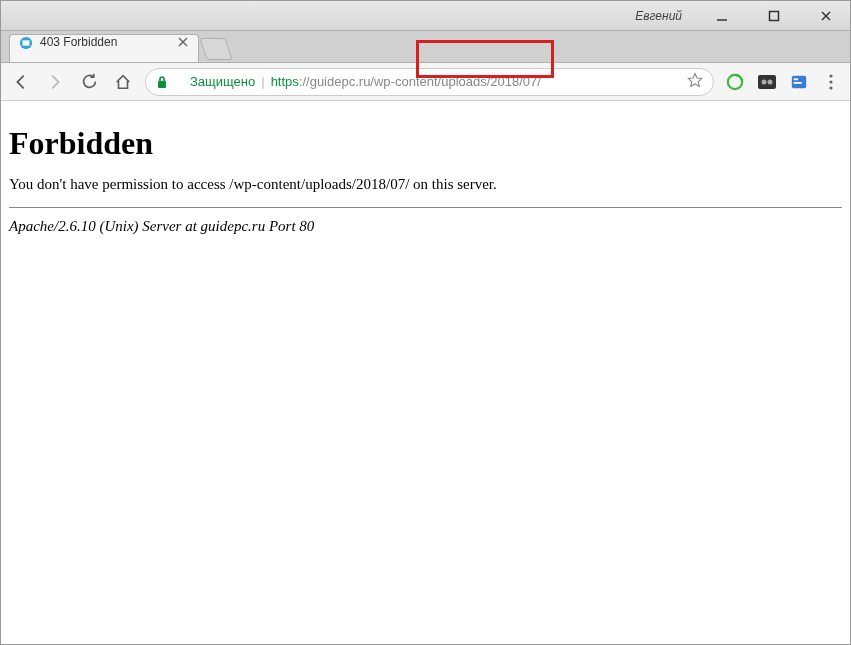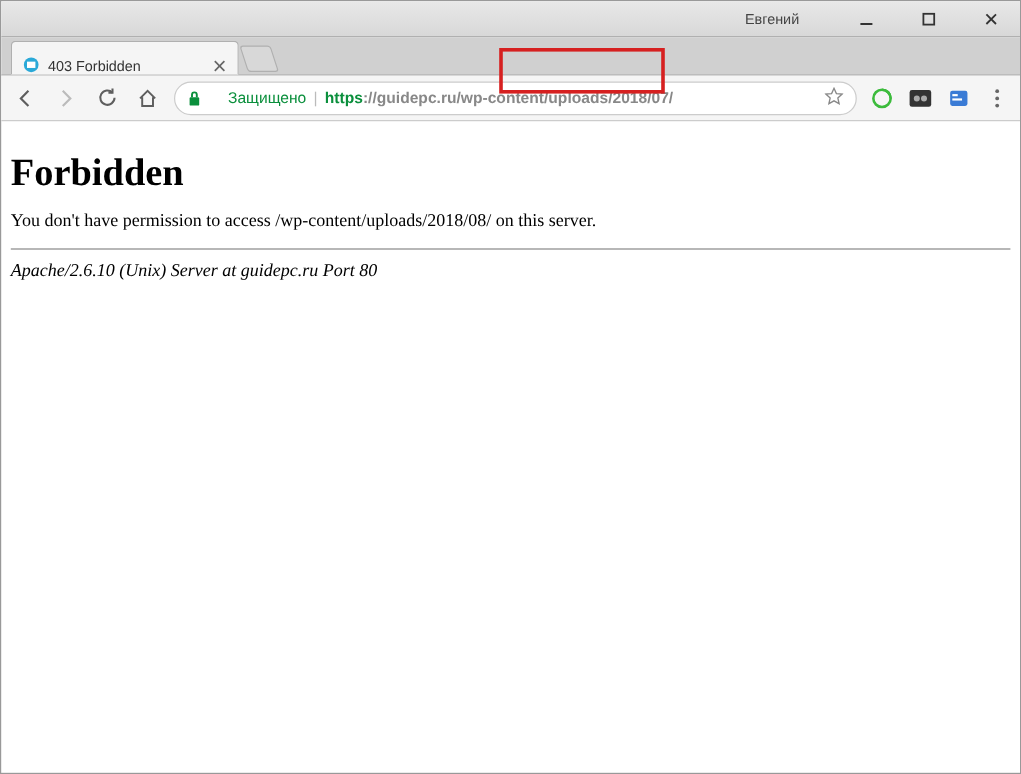--- a/index.html
+++ b/index.html
@@ -18,22 +18,23 @@
     border-bottom: 1px solid #b0b0b0;
     display: flex;
     align-items: center;
     justify-content: flex-end;
     padding: 0 4px;
     gap: 12px;
     font-size: 12px;
     color: #333;
   }
   .titlebar .user {
-    margin-right: 24px;
+    margin-right: 8px;
     color: #444;
+    font-style: italic;
   }
   .win-btn {
     width: 40px;
     height: 28px;
     display: flex;
     align-items: center;
     justify-content: center;
     cursor: pointer;
   }
   .win-btn svg { stroke: #333; }
@@ -48,21 +49,21 @@
   }
   .tab {
     background: #f5f5f5;
     height: 28px;
     min-width: 190px;
     border-top-left-radius: 4px;
     border-top-right-radius: 4px;
     border: 1px solid #b0b0b0;
     border-bottom: none;
     display: flex;
-    align-items: flex-end;
+    align-items: flex-start;
     padding: 0 8px;
     font-size: 12px;
     color: #333;
     gap: 6px;
     position: relative;
   }
   .tab .favicon {
     width: 16px; height: 16px;
     display: inline-flex; align-items: center; justify-content: center;
   }
@@ -110,21 +111,21 @@
     gap: 6px;
     position: relative;
   }
   .lock {
     color: #0a8f3c;
     display: flex; align-items: center; gap: 22px;
     font-size: 13px;
   }
   .url-scheme { color: #0a8f3c; }
   .url-rest { color: #888; }
-  .omnibox .url-text { white-space: nowrap; overflow: hidden; font-weight: bold; }
+  .omnibox .url-text { white-space: nowrap; overflow: hidden; }
   .star {
     color: #888;
     margin-left: auto;
   }
   .highlight-box {
     position: absolute;
     border: 3px solid #d62020;
     pointer-events: none;
   }
   .ext-icon {
@@ -272,16 +273,16 @@
         <circle cx="2" cy="8" r="1.6" fill="currentColor"></circle>
         <circle cx="2" cy="14" r="1.6" fill="currentColor"></circle>
       </svg>
   </div>
 </div>
 
 <div class="highlight-box" style="left:416px; top:40px; width:138px; height:38px;"></div>
 
 <div class="page">
   <h1>Forbidden</h1>
-  <p>You don't have permission to access /wp-content/uploads/2018/08/ on this server.</p>
+  <p>You don't have permission to access /wp-content/uploads/2018/07/ on this server.</p>
   <hr>
   <p class="server-sig">Apache/2.6.10 (Unix) Server at guidepc.ru Port 80</p>
 </div>
 
 </body></html>

